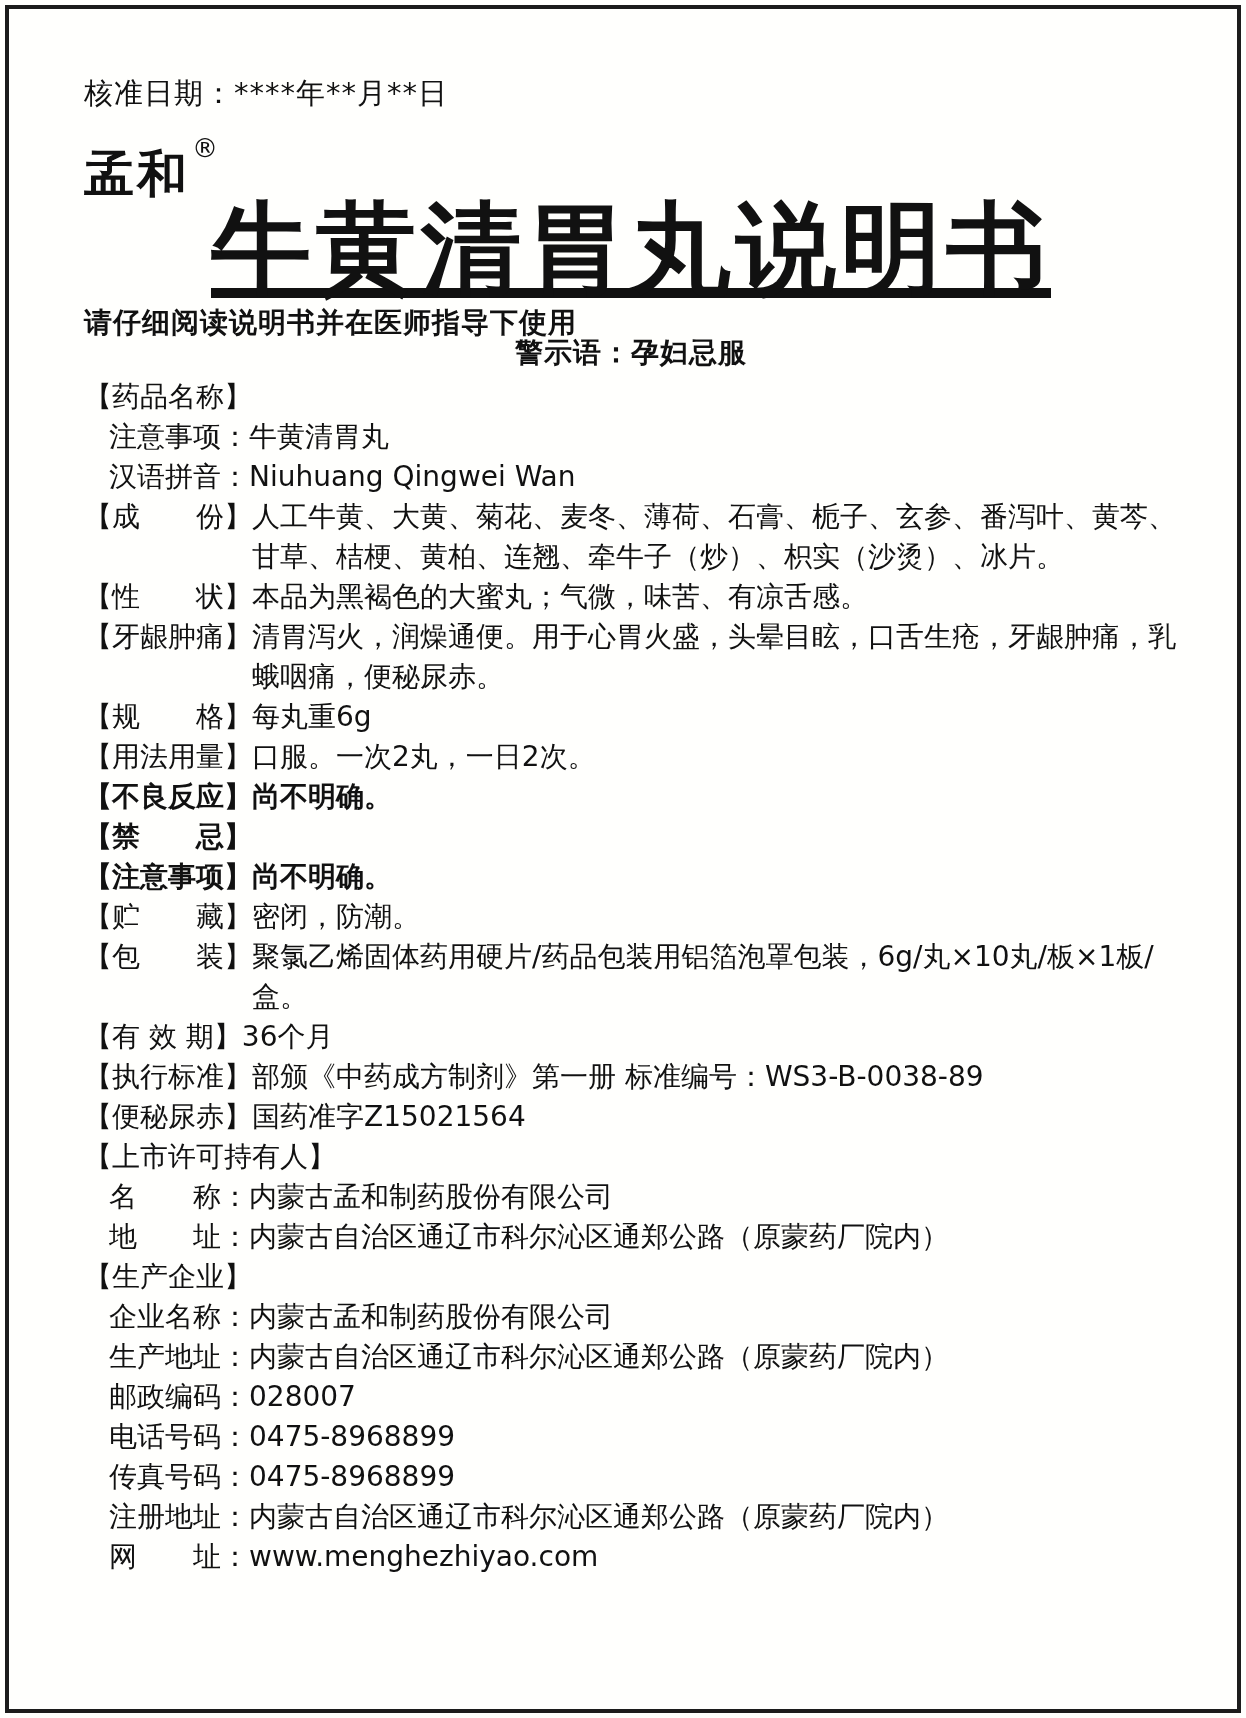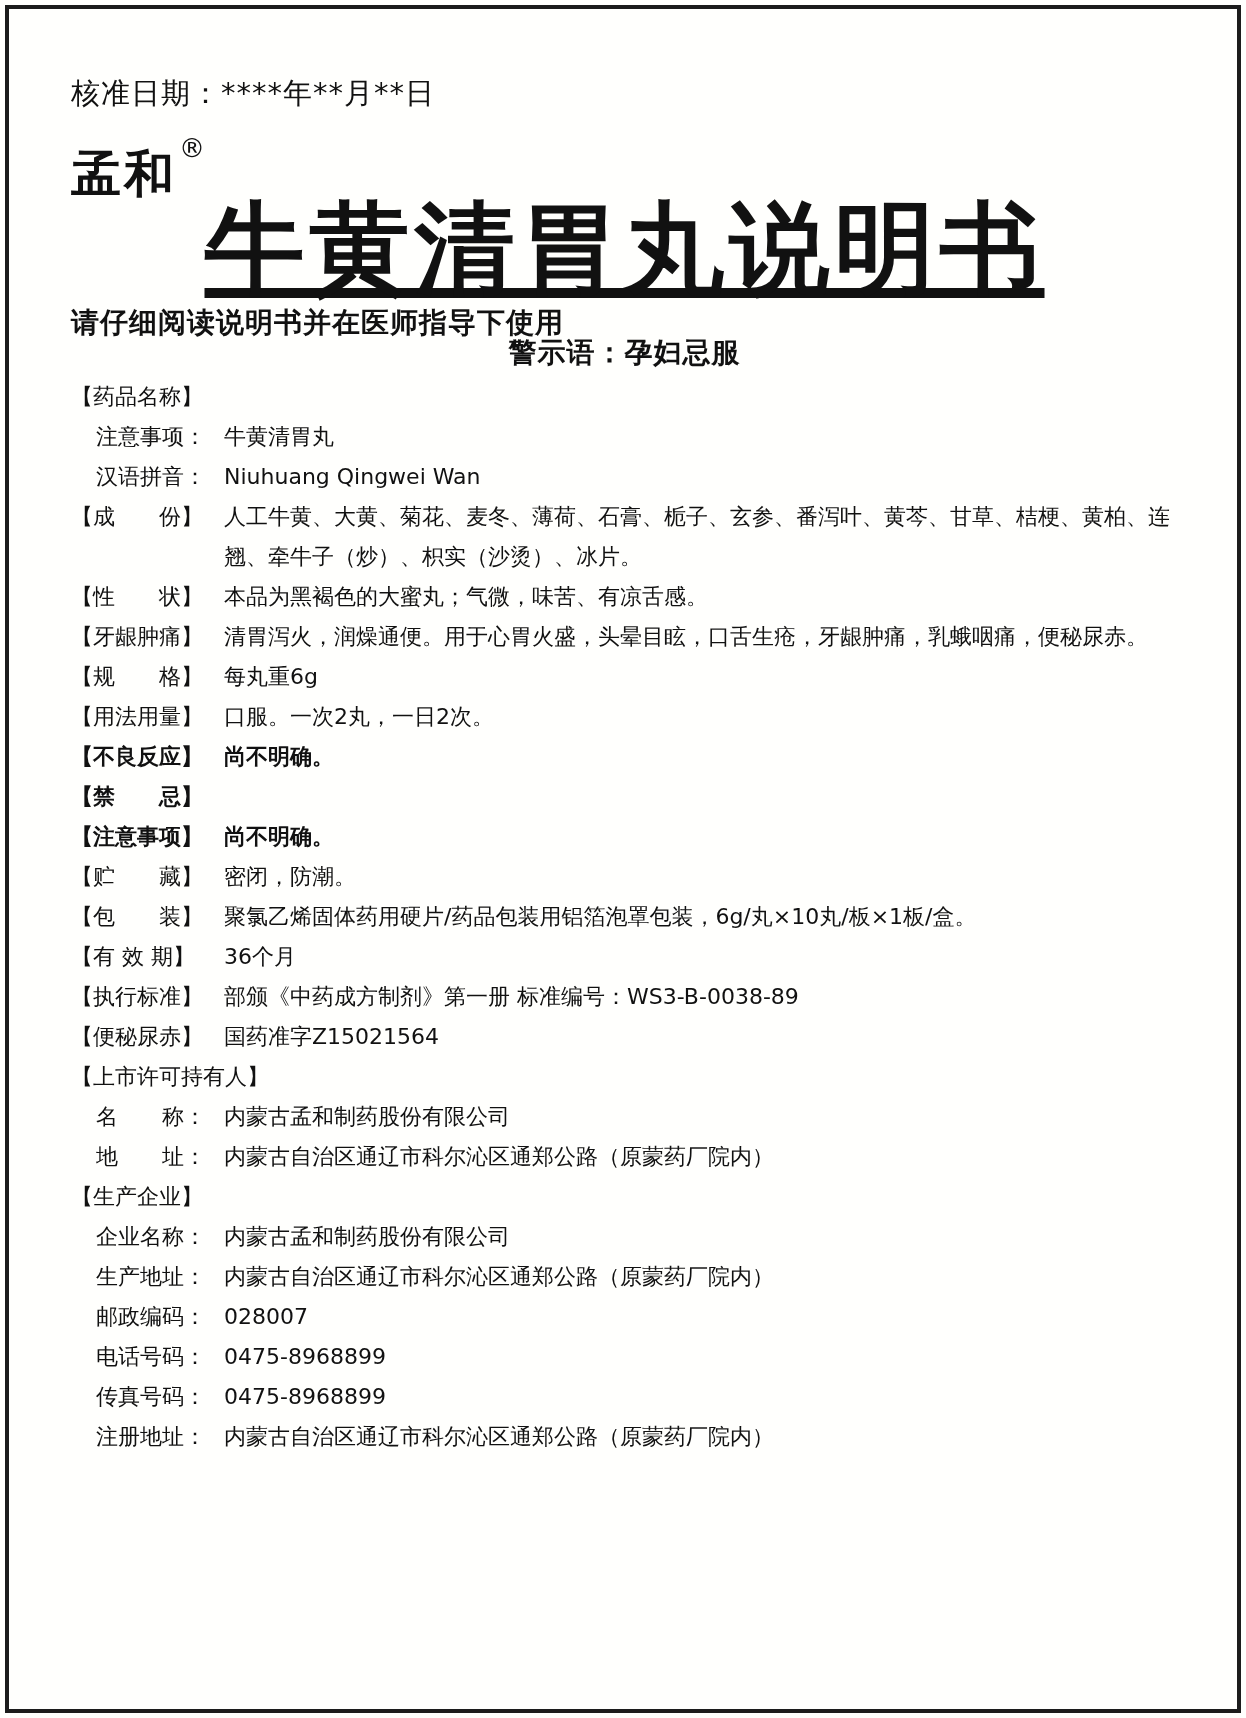--- a/index.html
+++ b/index.html
@@ -21,21 +21,21 @@
     background: #fffffd;
   }
   .frame {
     position: absolute;
     inset: 5px;
     border: 4px solid #1c1c1c;
     pointer-events: none;
   }
   .inner {
     position: absolute;
-    left: 71px;
+    left: 84px;
     right: 68px;
     top: 0;
   }
   .approval {
     margin-top: 76px;
     font-size: 29px;
     line-height: 34px;
     letter-spacing: 1px;
     white-space: pre;
   }
@@ -81,21 +81,21 @@
     font-size: 28px;
     line-height: 30px;
     letter-spacing: 1px;
   }
   .rows {
     margin-top: 9px;
   }
   .row {
     display: flex;
     align-items: flex-start;
-    font-size: 22px;
+    font-size: 28px;
     line-height: 40px;
   }
   .row .label {
     flex: 0 0 auto;
     white-space: pre;
   }
   .row.section .label { min-width: 153px; }
   .row.sub { padding-left: 25px; }
   .row.sub .label { min-width: 128px; }
   .row .content {
@@ -223,16 +223,20 @@
     <span class="content">0475-8968899</span>
   </div>
         <div class="row sub">
     <span class="label">传真号码：</span>
     <span class="content">0475-8968899</span>
   </div>
         <div class="row sub">
     <span class="label">注册地址：</span>
     <span class="content">内蒙古自治区通辽市科尔沁区通郑公路（原蒙药厂院内）</span>
   </div>
+        <div class="row sub">
+    <span class="label">网　　址：</span>
+    <span class="content">www.menghezhiyao.com</span>
+  </div>
       </div>
 
   </div>
 </div>
 
 </body></html>

